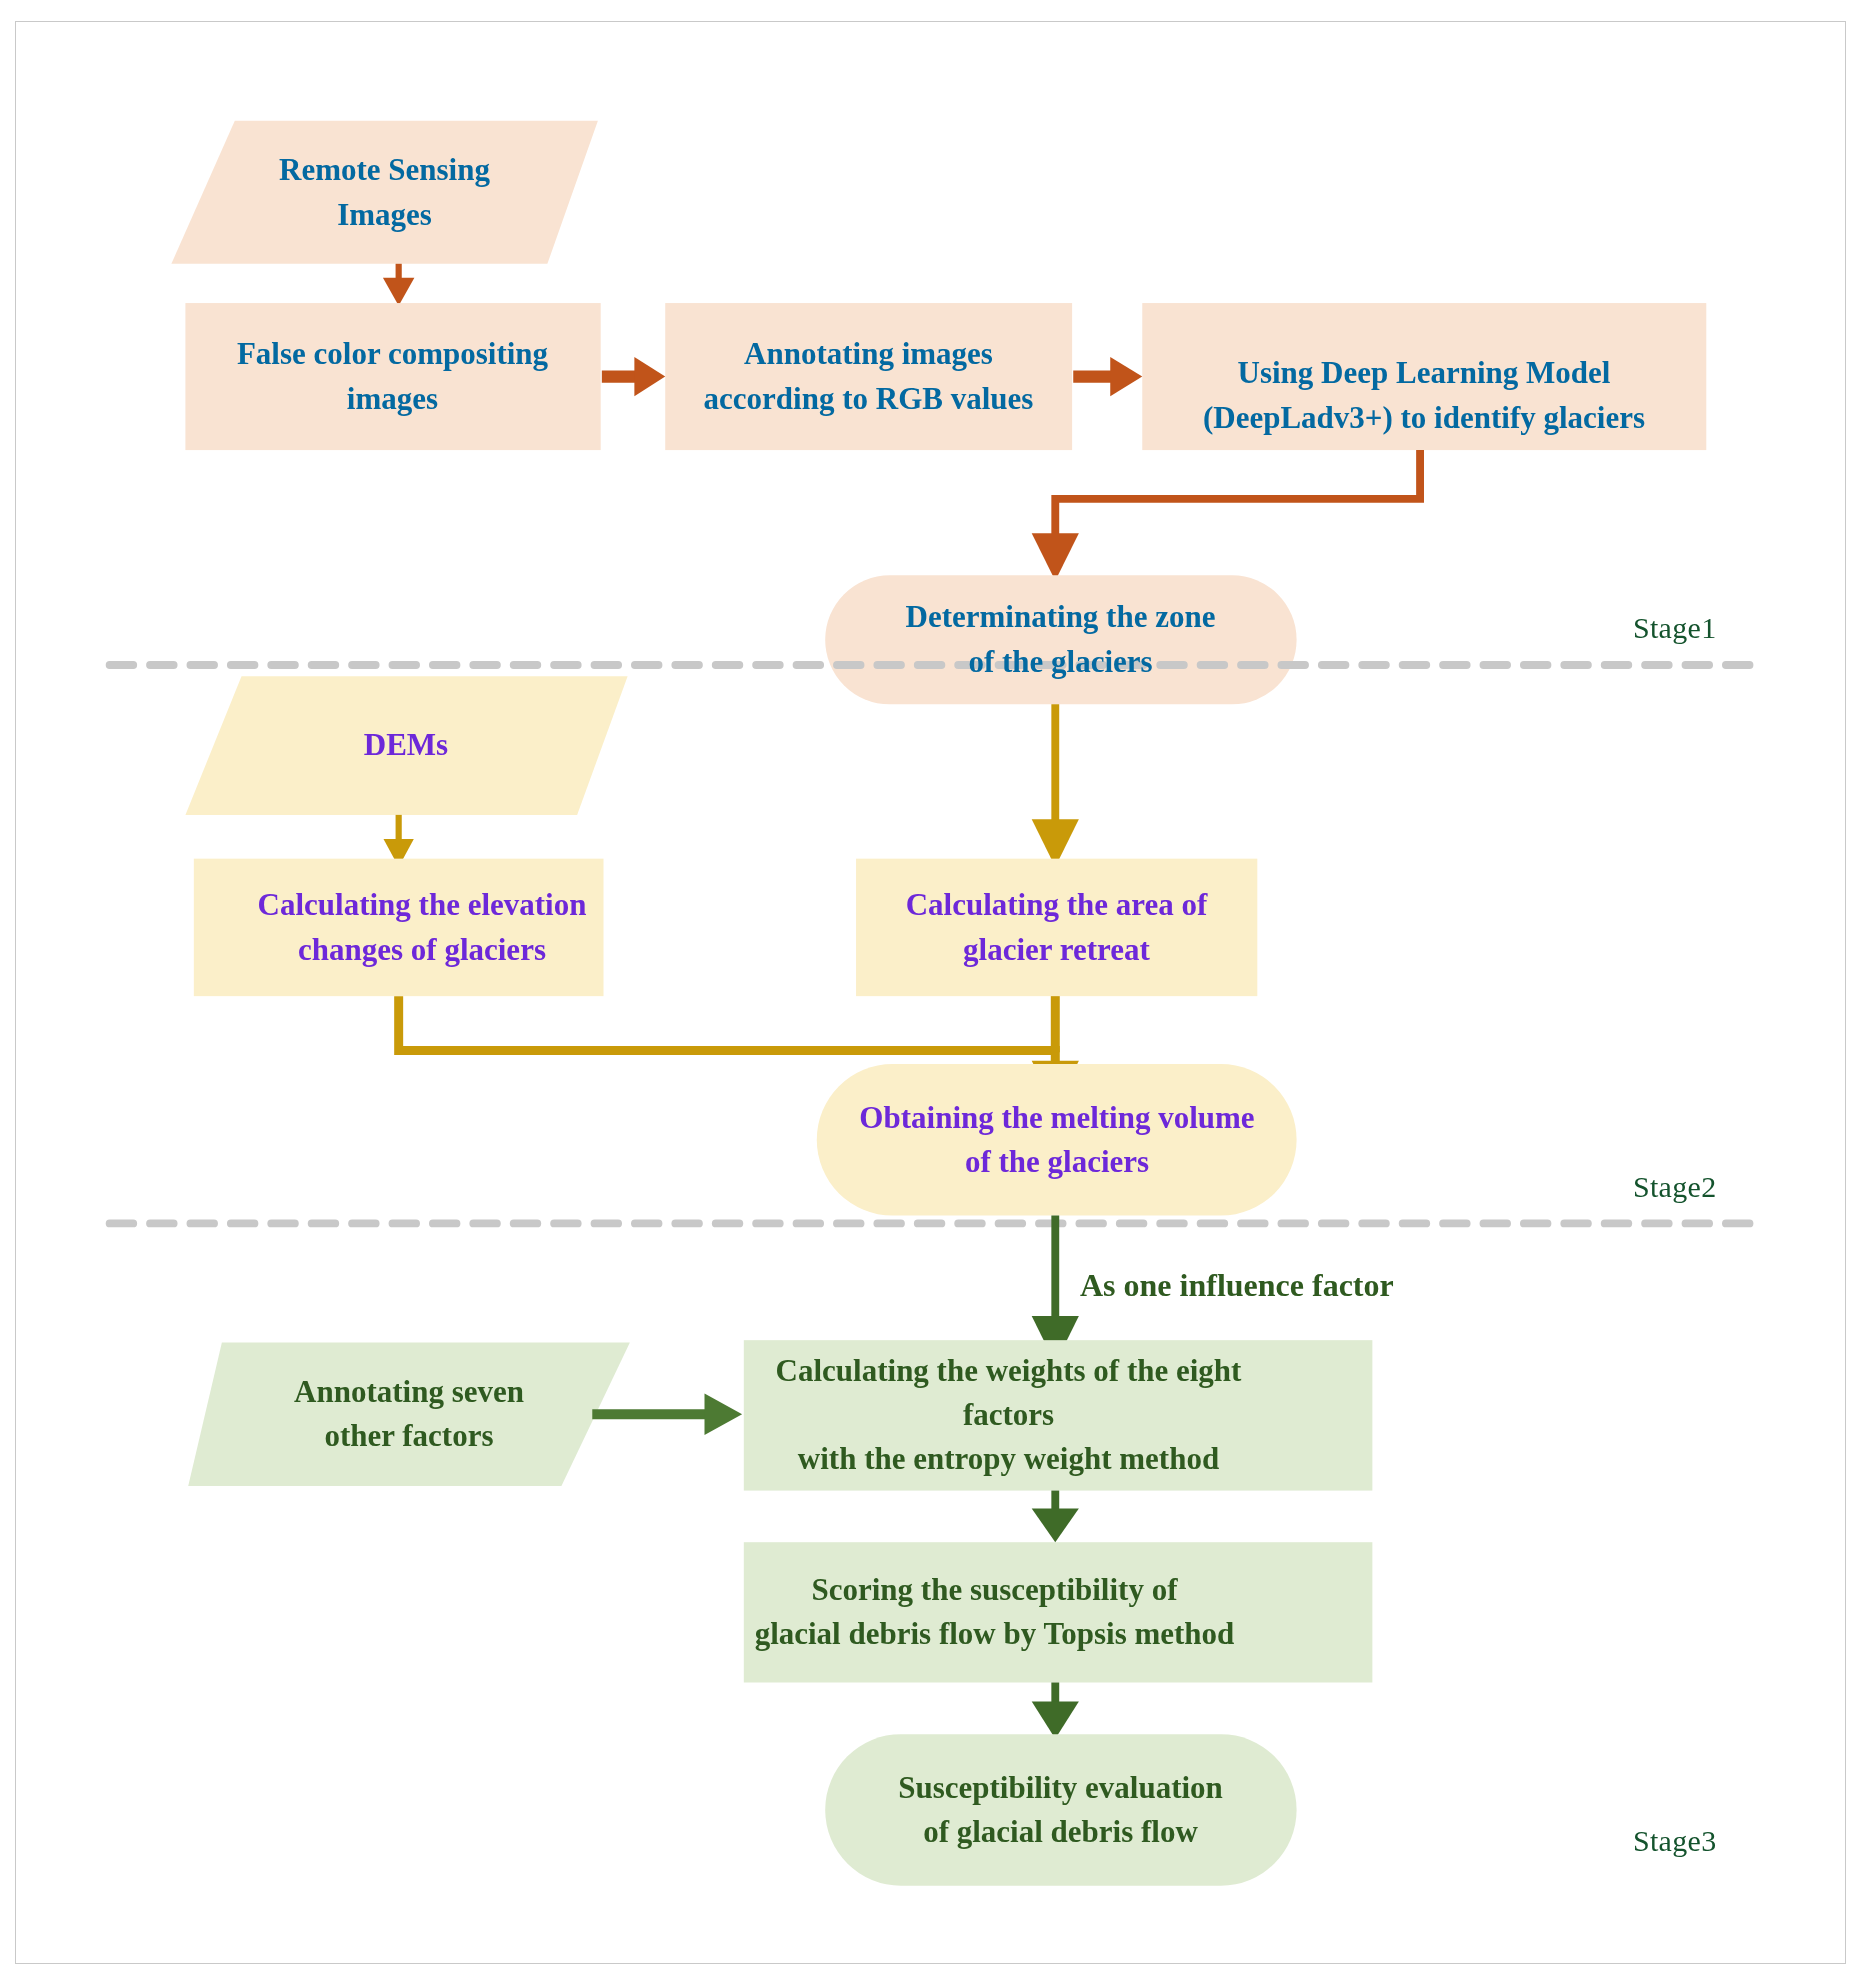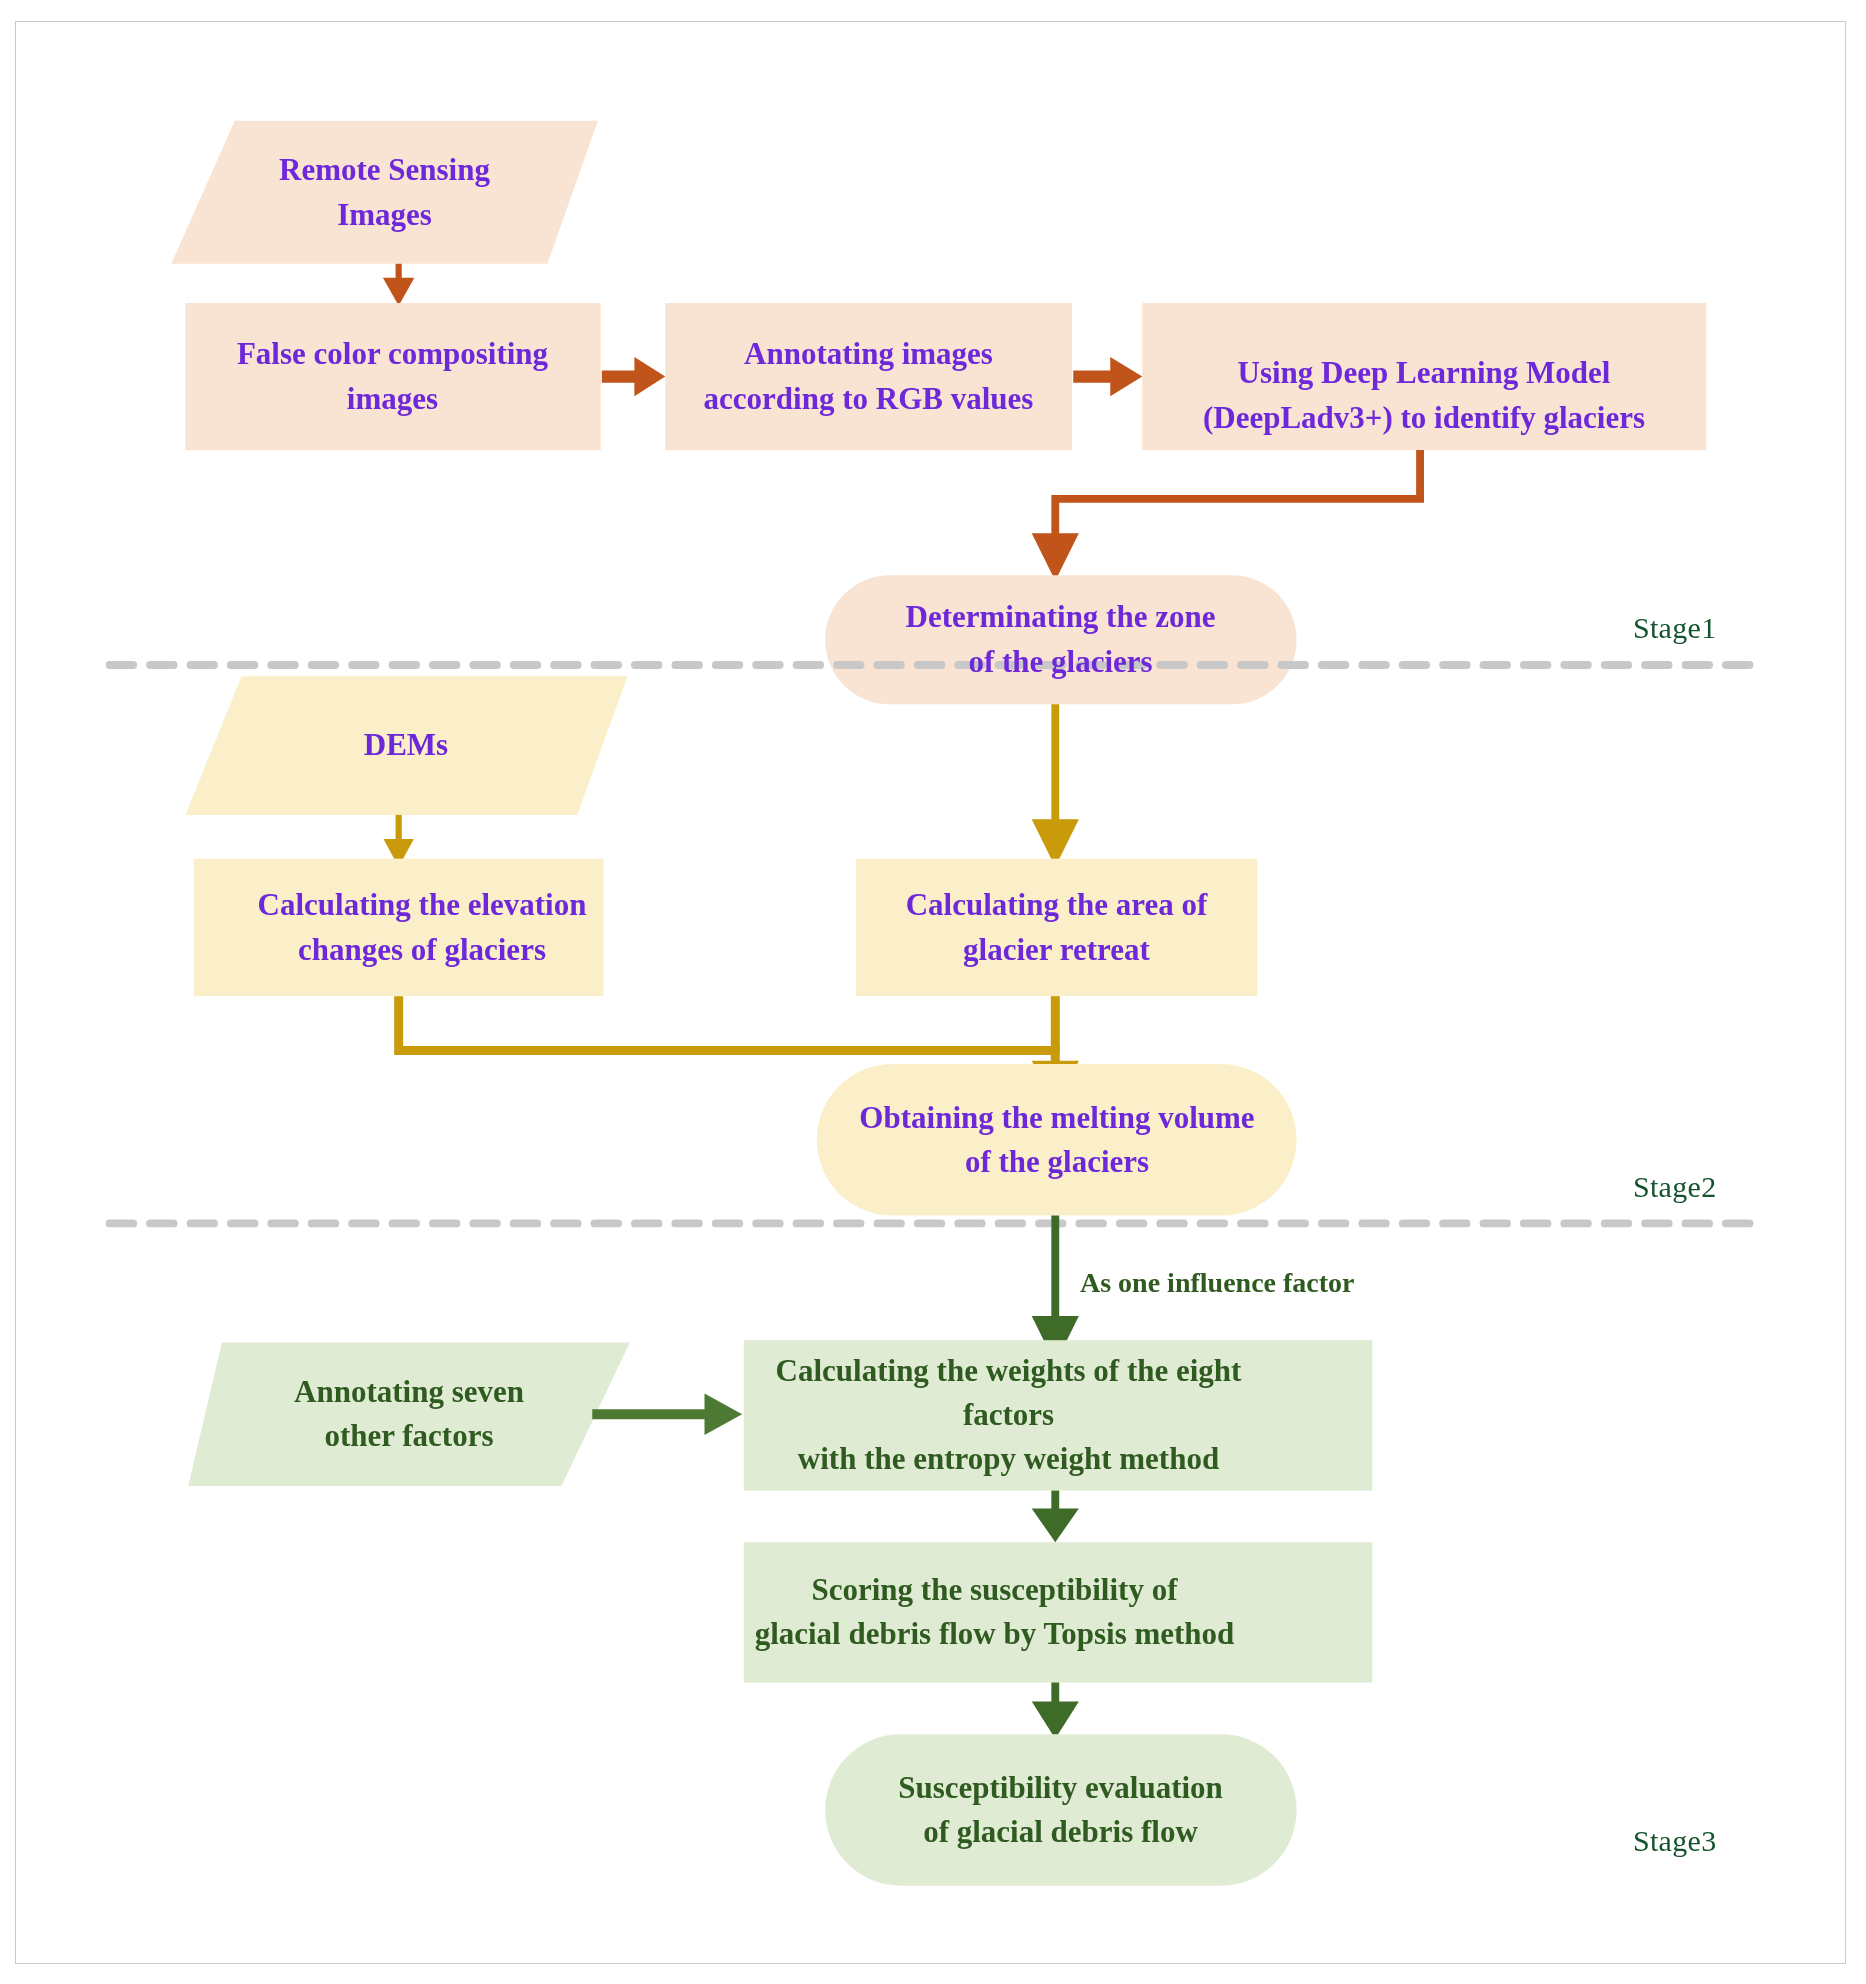--- a/index.html
+++ b/index.html
@@ -48,23 +48,23 @@
     position: absolute;
     color: #14532d;
     font-size: 30px;
     font-weight: normal;
     letter-spacing: 0.3px;
     font-family: "Liberation Serif", "DejaVu Serif", serif;
   }
   .edge-label {
     position: absolute;
     font-weight: bold;
-    font-size: 28px;
-  }
-  .t-orange { color: #6d28d9; }
+    font-size: 32px;
+  }
+  .t-orange { color: #0369a1; }
   .t-yellow { color: #6d28d9; }
   .t-green  { color: #2F5A20; }
   .fs-big { font-size: 31px; }
 </style>
 </head>
 <body>
 
 <div id="canvas">
 
   <div id="frame"></div>

